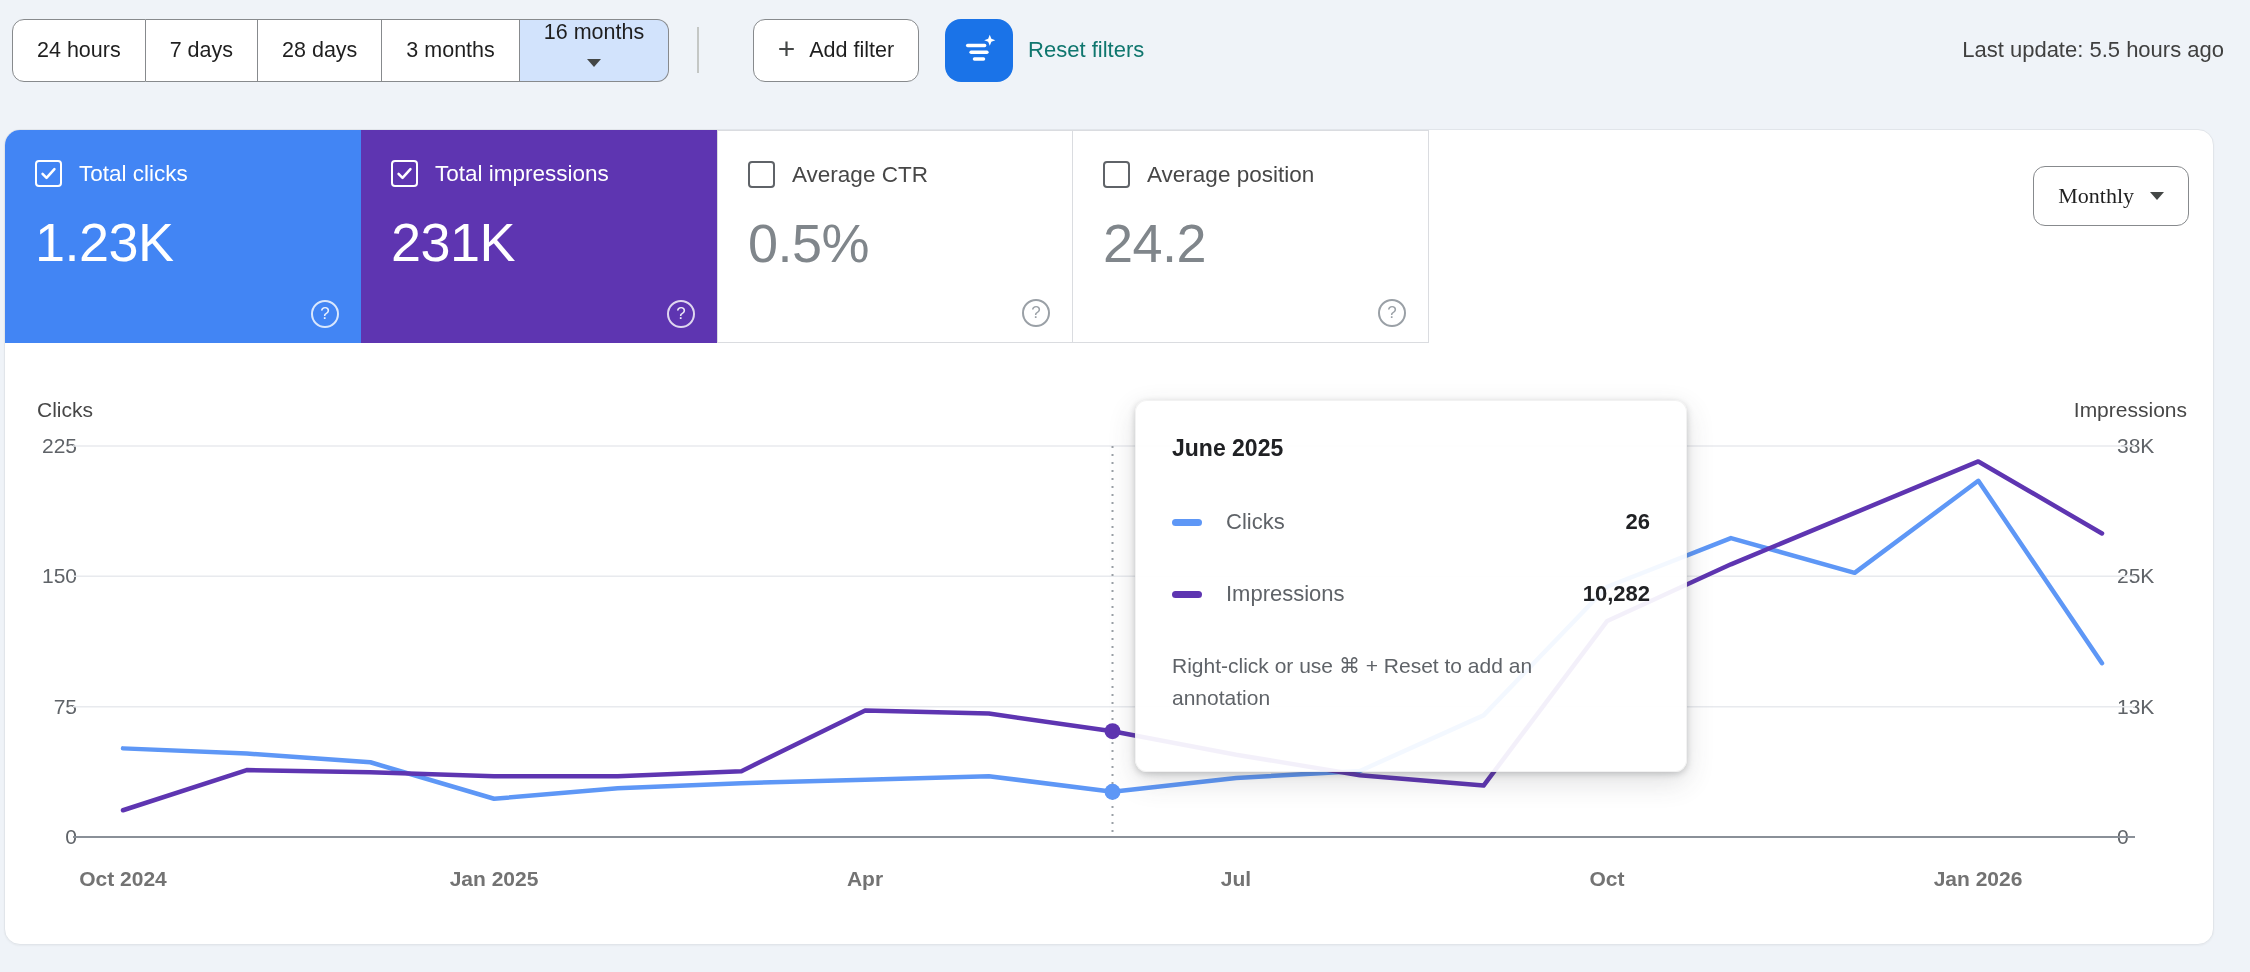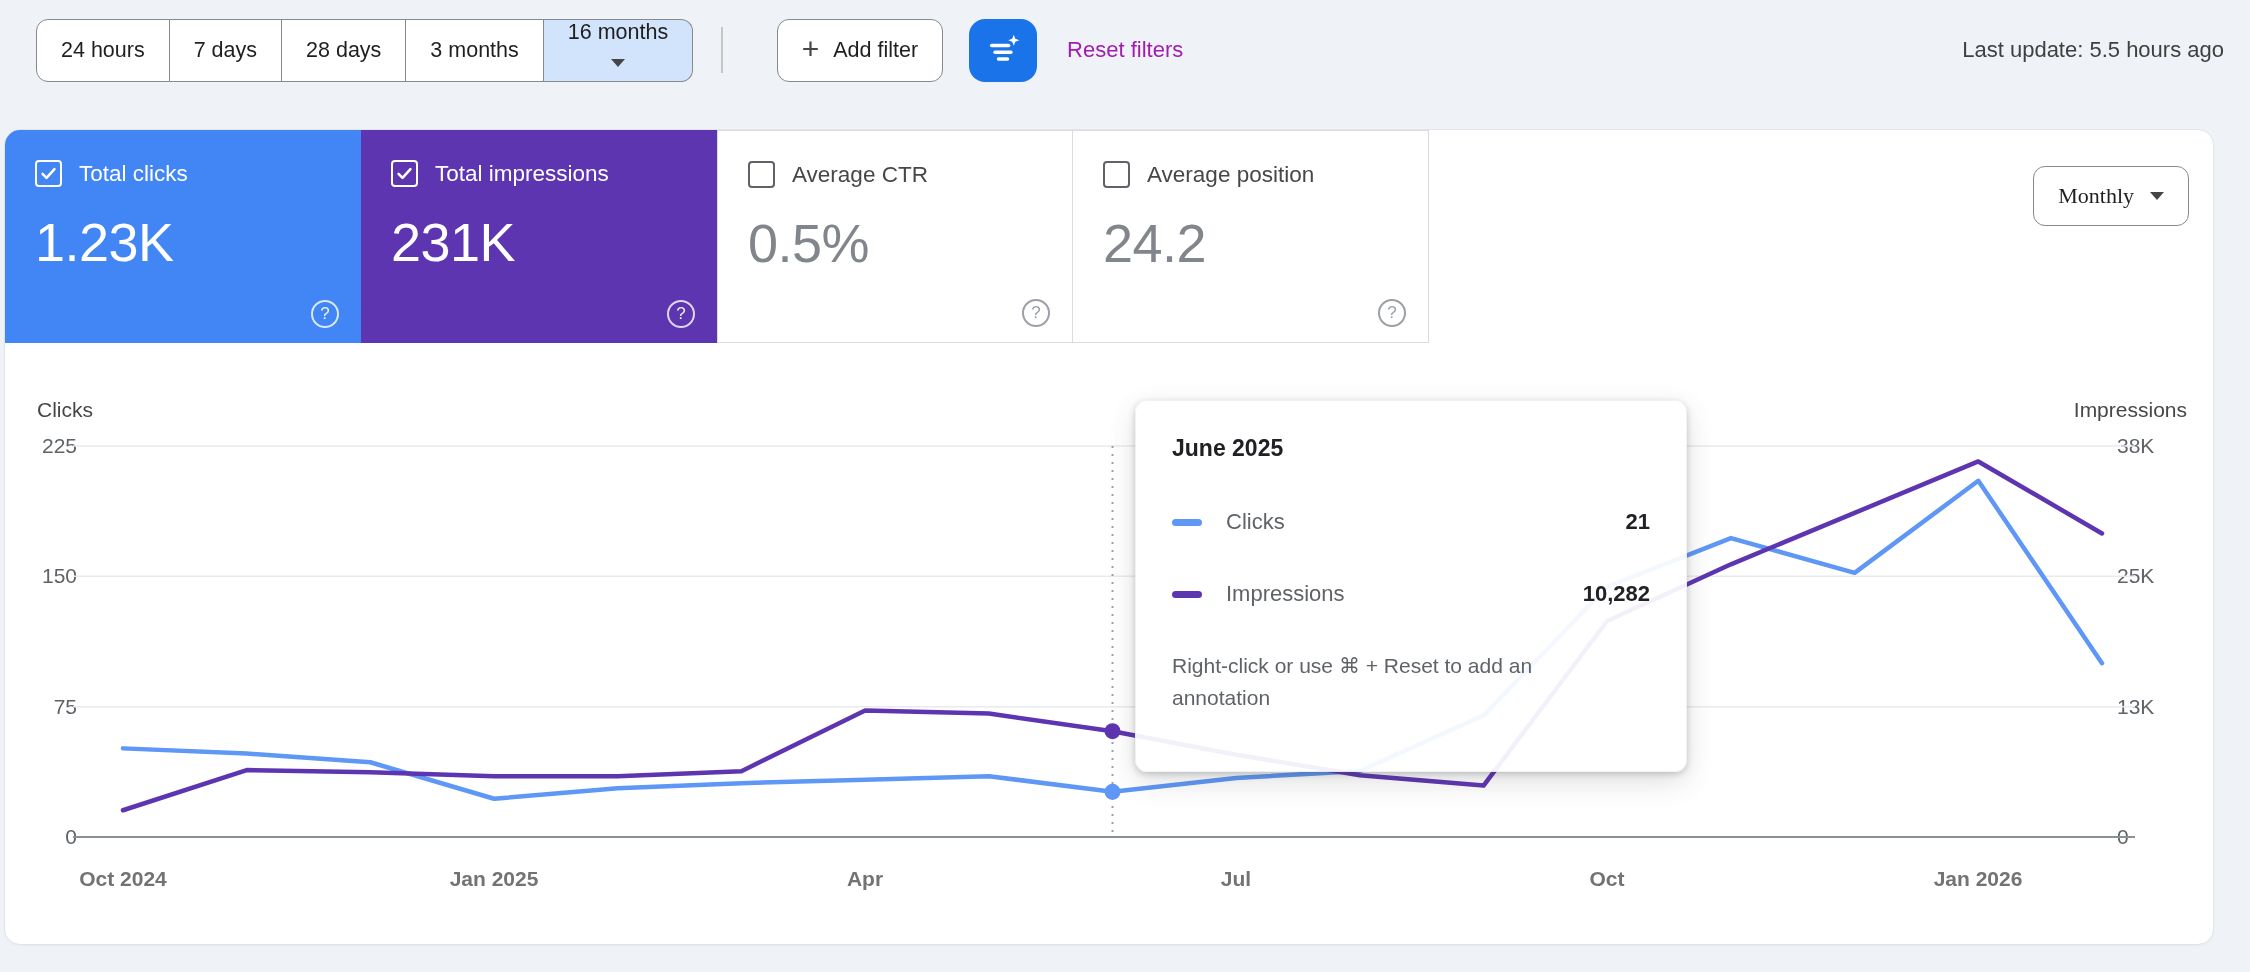--- a/index.html
+++ b/index.html
@@ -5,21 +5,21 @@
   * { margin:0; padding:0; box-sizing:border-box; }
   html,body { width:2250px; height:972px; }
   .page {
     position:relative; width:2250px; height:972px;
     background:#eff3f8;
     font-family:"Liberation Sans", sans-serif;
     color:#1f1f1f; overflow:hidden;
   }
   
   .toolbar {
-    position:absolute; top:18px; left:36px; right:26px; height:64px;
+    position:absolute; top:18px; left:12px; right:26px; height:64px;
     display:flex; align-items:center;
   }
   .segmented { display:flex; }
   .seg {
     height:63px; background:#fff; border:1.5px solid #878a8d; border-left:none;
     font-family:inherit; font-size:21.5px; color:#1f1f1f;
     padding:0 24px; display:flex; align-items:center; gap:14px; cursor:pointer;
     white-space:nowrap;
   }
   .seg.first { border-left:1.5px solid #878a8d; border-radius:12px 0 0 12px; }
@@ -37,22 +37,22 @@
     padding:0 24px; display:flex; align-items:center; gap:14px; cursor:pointer;
     white-space:nowrap;
   }
   .plus { font-size:30px; color:#444746; line-height:1; margin-top:-3px; }
   .ai-filter-btn {
     width:68px; height:63px; margin-left:26px; border:none; cursor:pointer;
     background:#1a73e8; border-radius:16px;
     display:flex; align-items:center; justify-content:center;
   }
   .reset-link {
-    margin-left:30px; background:none; border:none; cursor:pointer;
-    font-family:inherit; font-size:22px; font-weight:500; color:#a21caf;
+    margin-left:15px; background:none; border:none; cursor:pointer;
+    font-family:inherit; font-size:22px; font-weight:500; color:#0f766e;
     white-space:nowrap;
   }
   .toolbar-spacer { flex:1; }
   .last-update { font-size:22px; color:#404040; white-space:nowrap; }
   .ml26 { margin-left:26px; }
 
   
   .card {
     position:absolute; left:4px; top:129px; width:2210px; height:816px;
     background:#fff; border:1px solid #e1e5ea; border-radius:16px;
@@ -257,21 +257,21 @@
     <div class="xlab" style="left:860px">Apr</div>
     <div class="xlab" style="left:1231px">Jul</div>
     <div class="xlab" style="left:1602px">Oct</div>
     <div class="xlab" style="left:1973px">Jan 2026</div>
 
     <div class="tooltip">
       <div class="tt-title">June 2025</div>
       <div class="tt-row">
         <span class="swatch" style="background: rgb(94, 151, 246);"></span>
         <span class="tt-label">Clicks</span>
-        <span class="tt-val">21</span>
+        <span class="tt-val">26</span>
       </div>
       <div class="tt-row">
         <span class="swatch" style="background: rgb(94, 53, 177);"></span>
         <span class="tt-label">Impressions</span>
         <span class="tt-val">10,282</span>
       </div>
       <div class="tt-hint">Right-click or use ⌘ + Reset to add an annotation</div>
     </div>
 
   </div>

